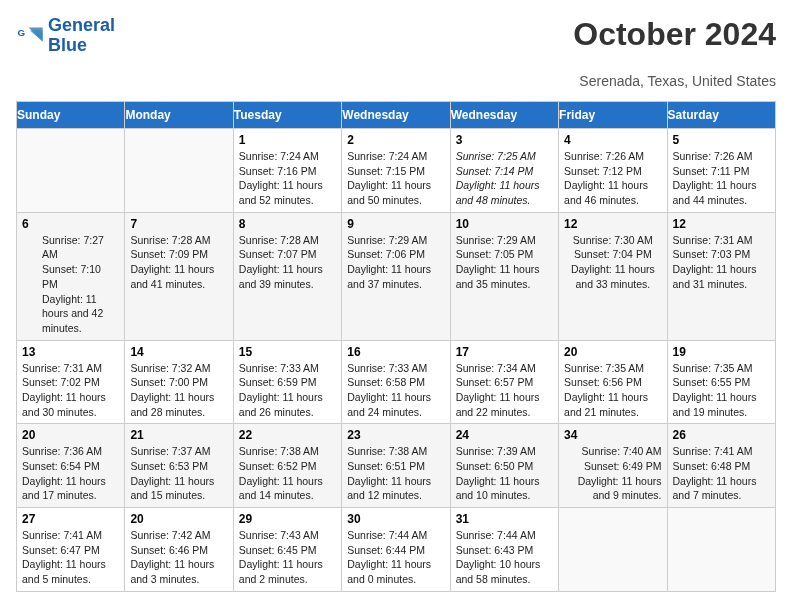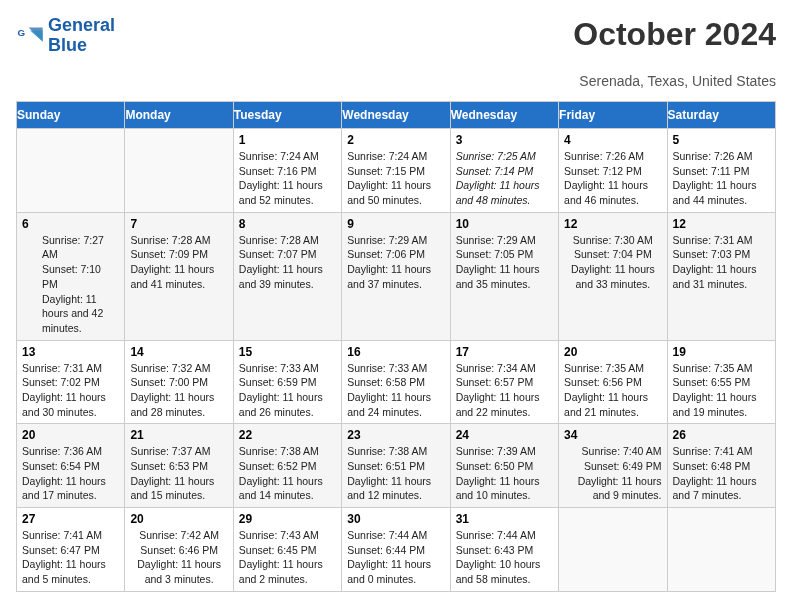--- a/index.html
+++ b/index.html
@@ -291,21 +291,21 @@
       </tr>
       <tr>
         <td>
           <span class="day-num">27</span>
           <div class="day-detail" style="white-space: pre-line;">Sunrise: 7:41 AM
 Sunset: 6:47 PM
 Daylight: 11 hours and 5 minutes.</div>
         </td>
         <td>
           <span class="day-num">20</span>
-          <div class="day-detail" style="white-space: pre-line; text-align: center;">Sunrise: 7:42 AM
+          <div class="day-detail" style="white-space: pre-line;">Sunrise: 7:42 AM
 Sunset: 6:46 PM
 Daylight: 11 hours and 3 minutes.</div>
         </td>
         <td>
           <span class="day-num">29</span>
           <div class="day-detail" style="white-space: pre-line;">Sunrise: 7:43 AM
 Sunset: 6:45 PM
 Daylight: 11 hours and 2 minutes.</div>
         </td>
         <td>

